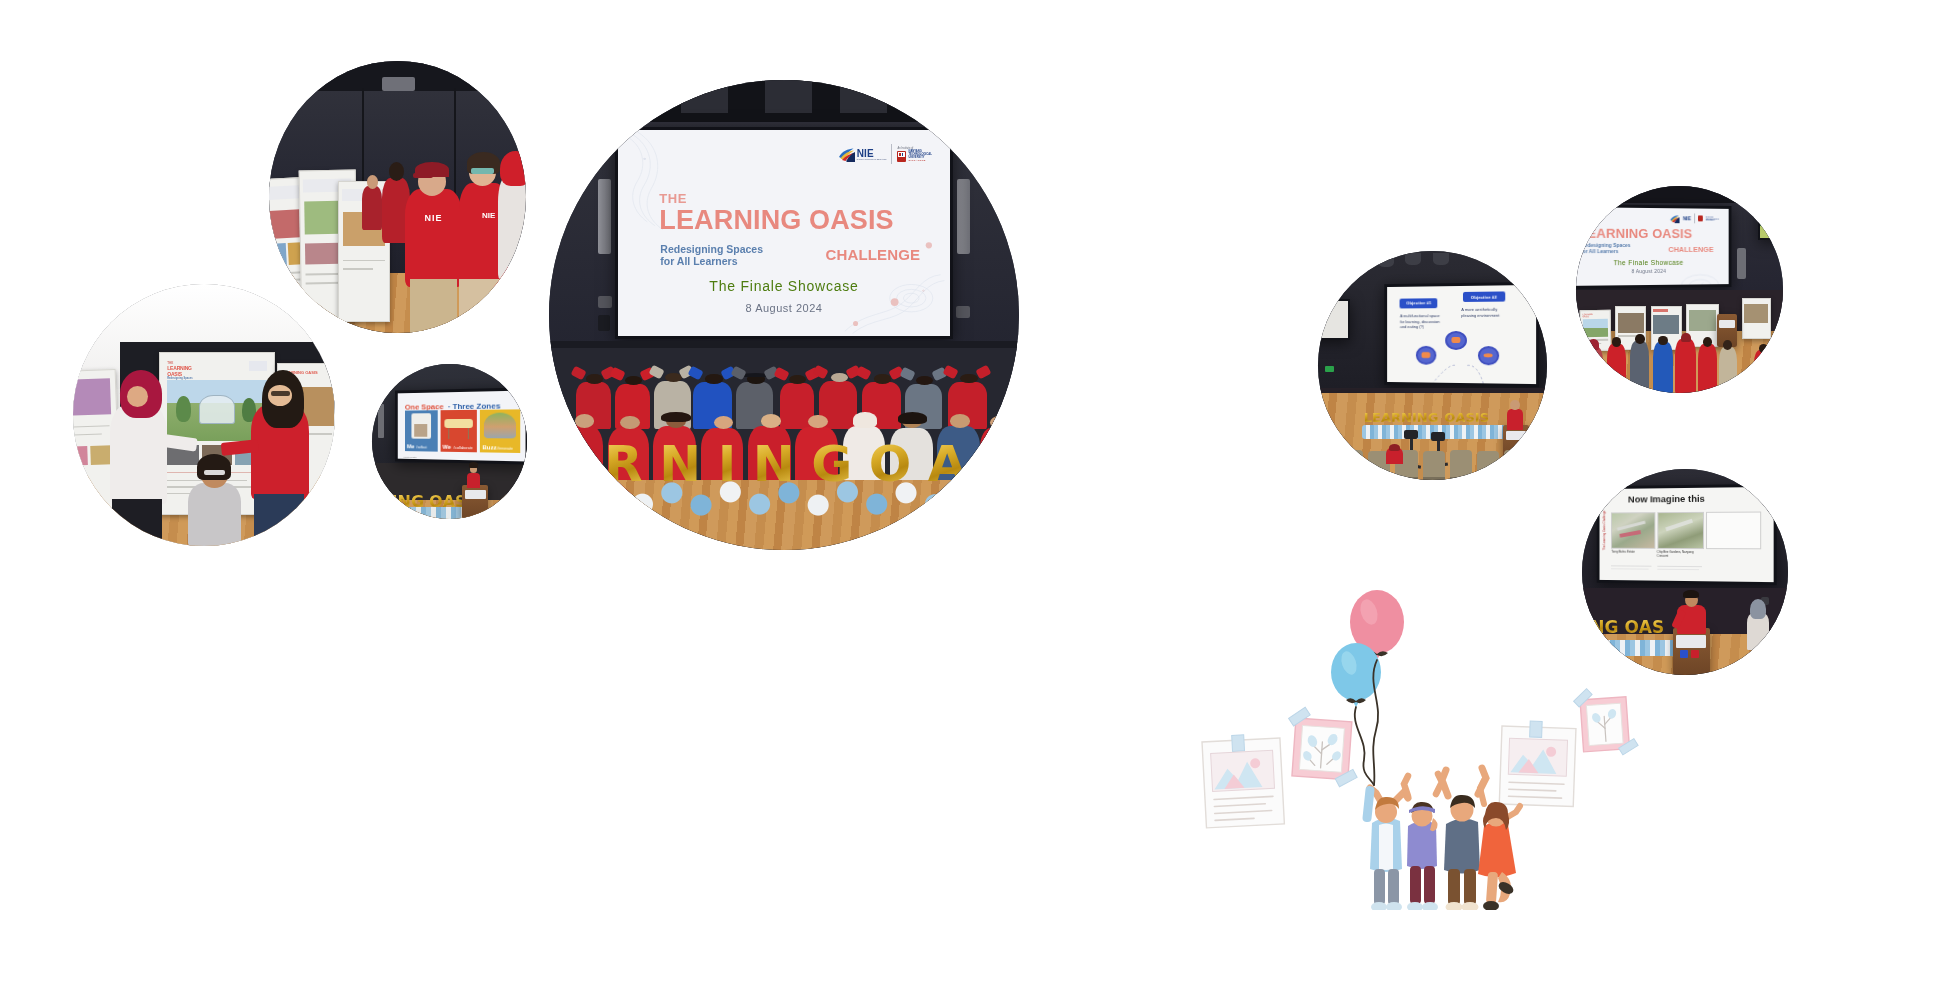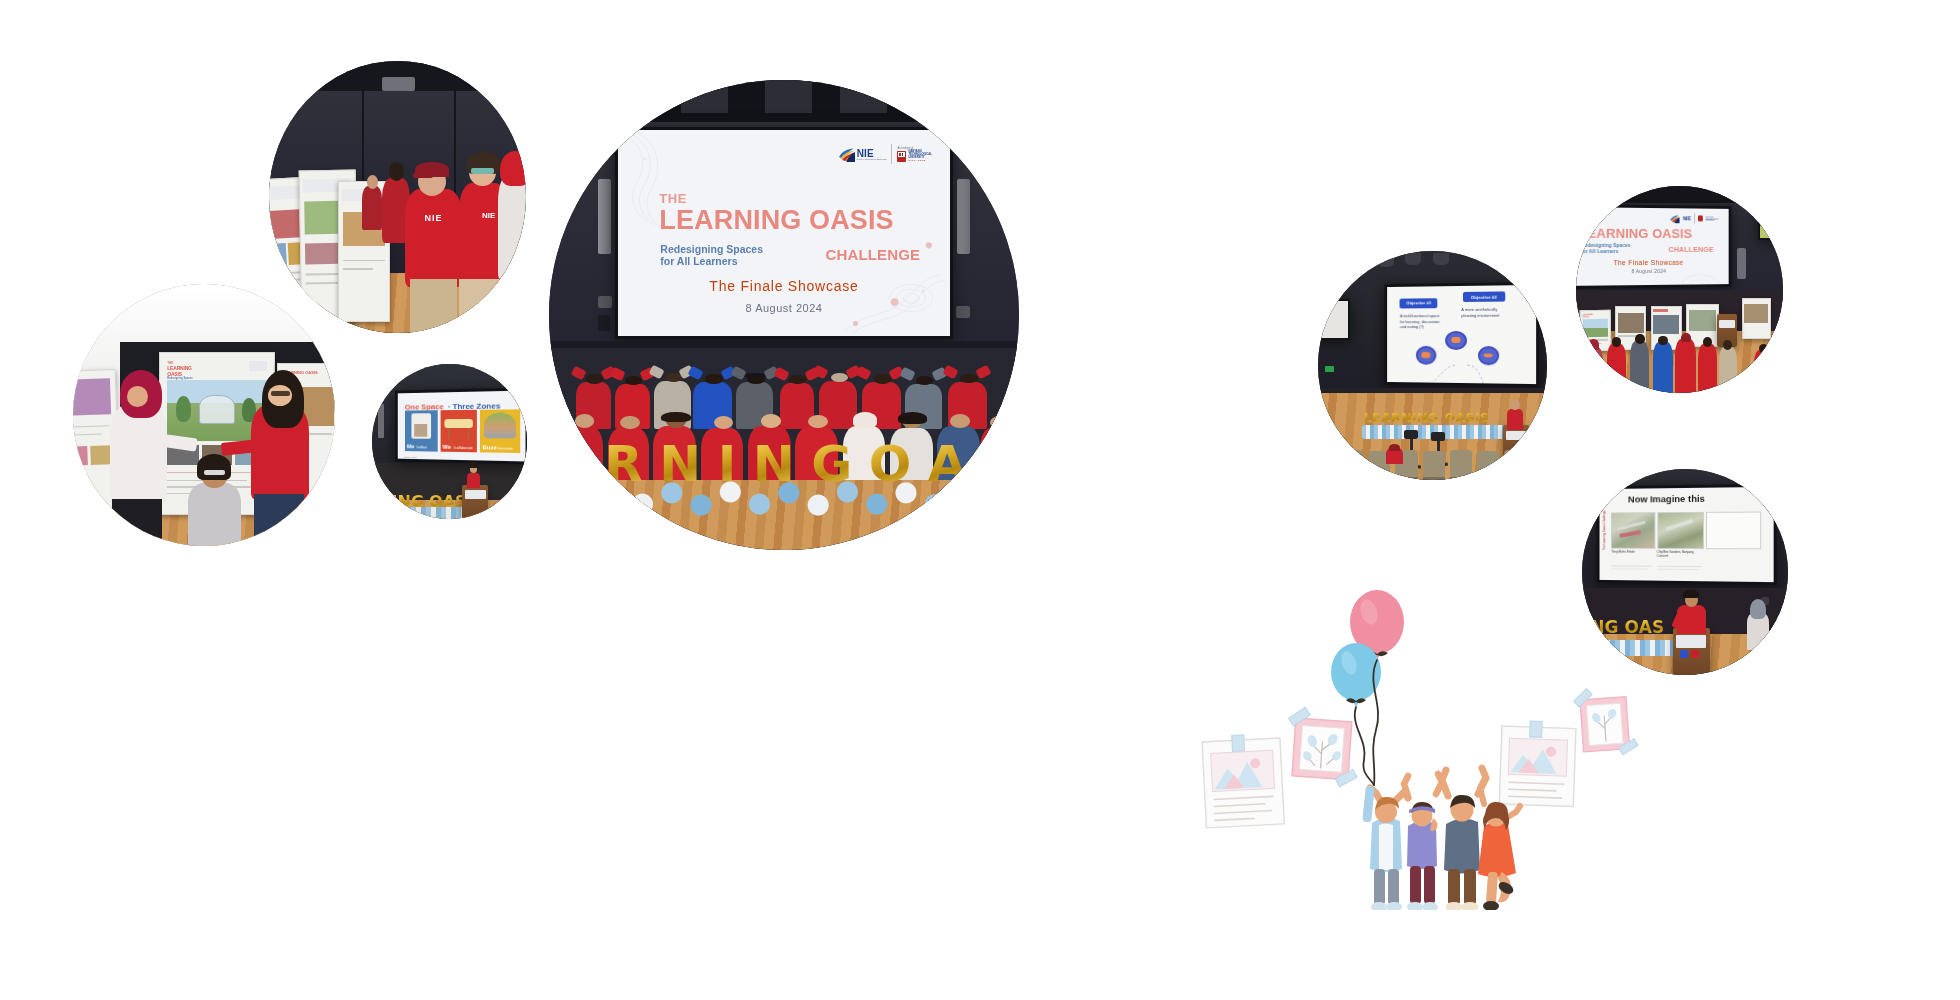--- a/index.html
+++ b/index.html
@@ -46,21 +46,21 @@
   }
   .topo-lines {
     position:absolute; inset:0; opacity:.45;
   }
 
   
   .sl-the   { color:#e89a93; font-weight:bold; letter-spacing:.04em; }
   .sl-main  { color:#e8897f; font-weight:bold; letter-spacing:.005em; white-space:nowrap; }
   .sl-chal  { color:#e8897f; font-weight:bold; letter-spacing:.01em; }
   .sl-sub   { color:#5a7fae; font-weight:bold; line-height:1.18; }
-  .sl-show  { color:#c2410c; letter-spacing:.055em; }
+  .sl-show  { color:#4d7c0f; letter-spacing:.055em; }
   .sl-date  { color:#6b7385; letter-spacing:.045em; }
 
   
   .logo-lockup { position:absolute; display:flex; align-items:center; gap:0; }
   .nie-mark { display:flex; align-items:center; gap:2px; }
   .nie-text { color:#1d3f86; font-weight:bold; letter-spacing:.02em; }
   .logo-div { background:#b9bcc6; width:1px; }
   .ntu-block { display:flex; flex-direction:column; }
   .ntu-inst { color:#6a6f7c; }
   .ntu-row { display:flex; align-items:center; gap:2px; }

